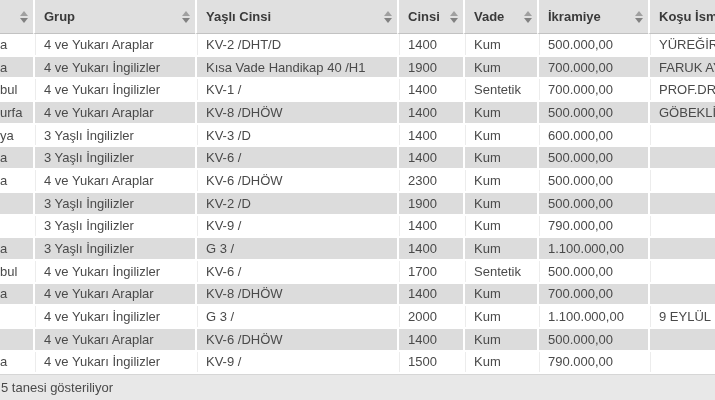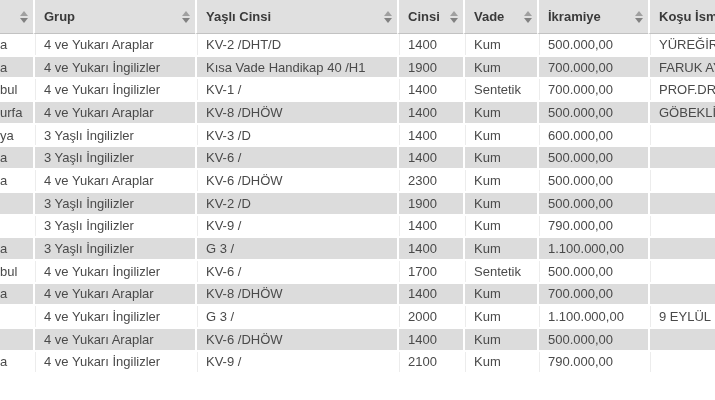--- a/index.html
+++ b/index.html
@@ -263,21 +263,24 @@
     <td>1400</td>
     <td>Kum</td>
     <td>500.000,00</td>
     <td></td>
   </tr>
 
   <tr>
     <td>a</td>
     <td>4 ve Yukarı İngilizler</td>
     <td>KV-9 /</td>
-    <td>2100</td>
+    <td>1500</td>
     <td>Kum</td>
     <td>790.000,00</td>
     <td></td>
   </tr>
 </tbody>
     </table>
   </div>
+  <div class="footer">
+    <span>5 tanesi gösteriliyor</span>
+  </div>
 </div>
 
 </body></html>

